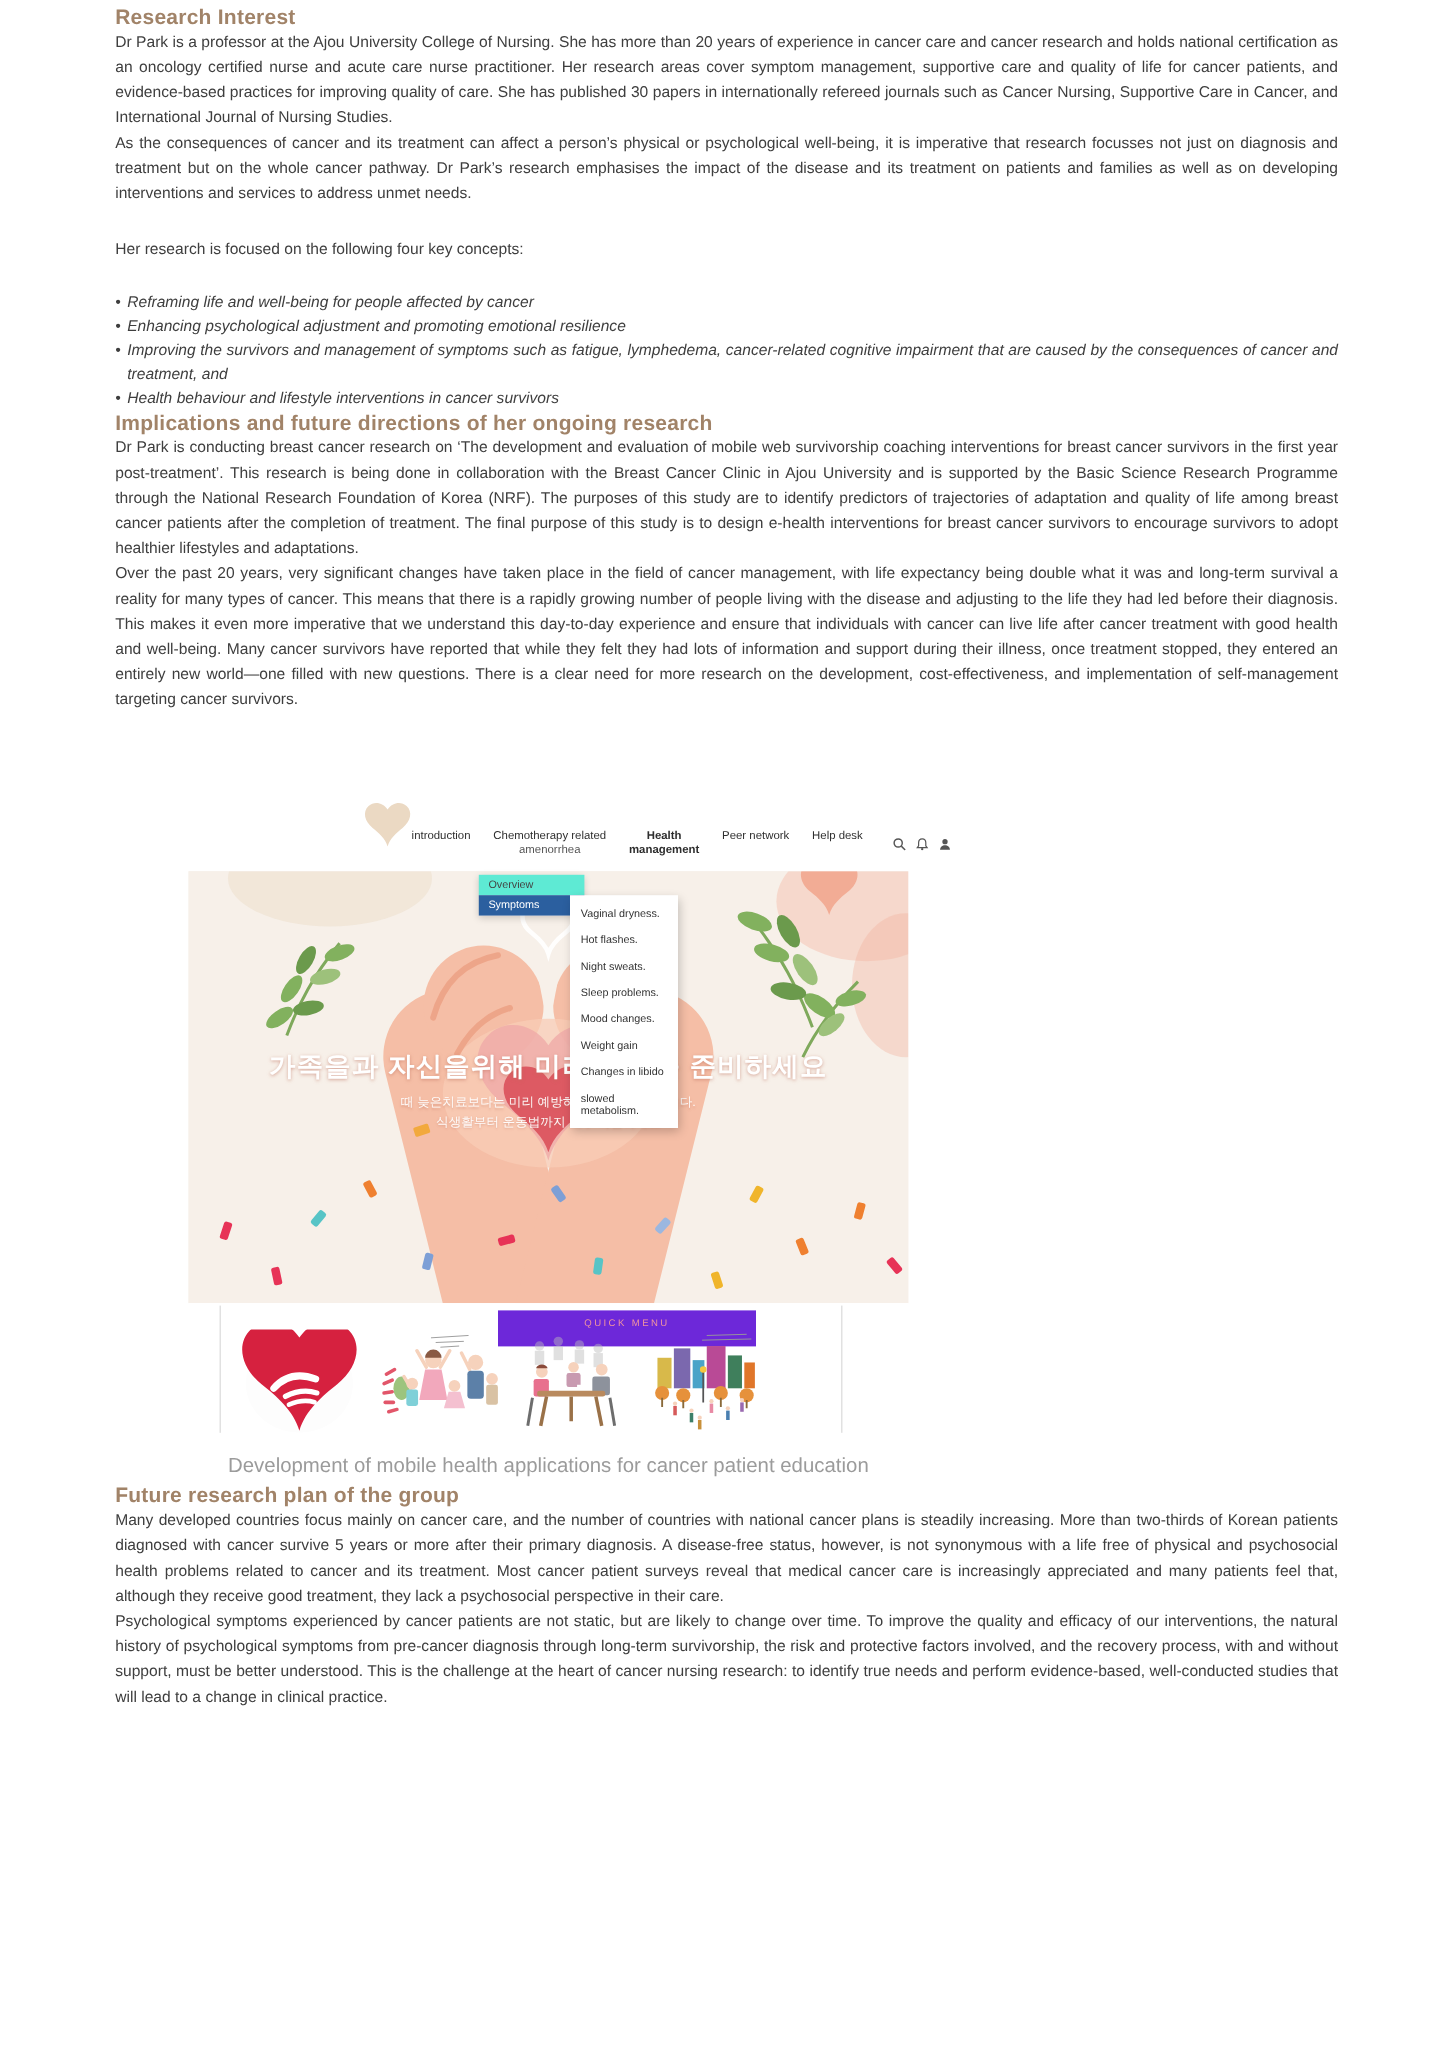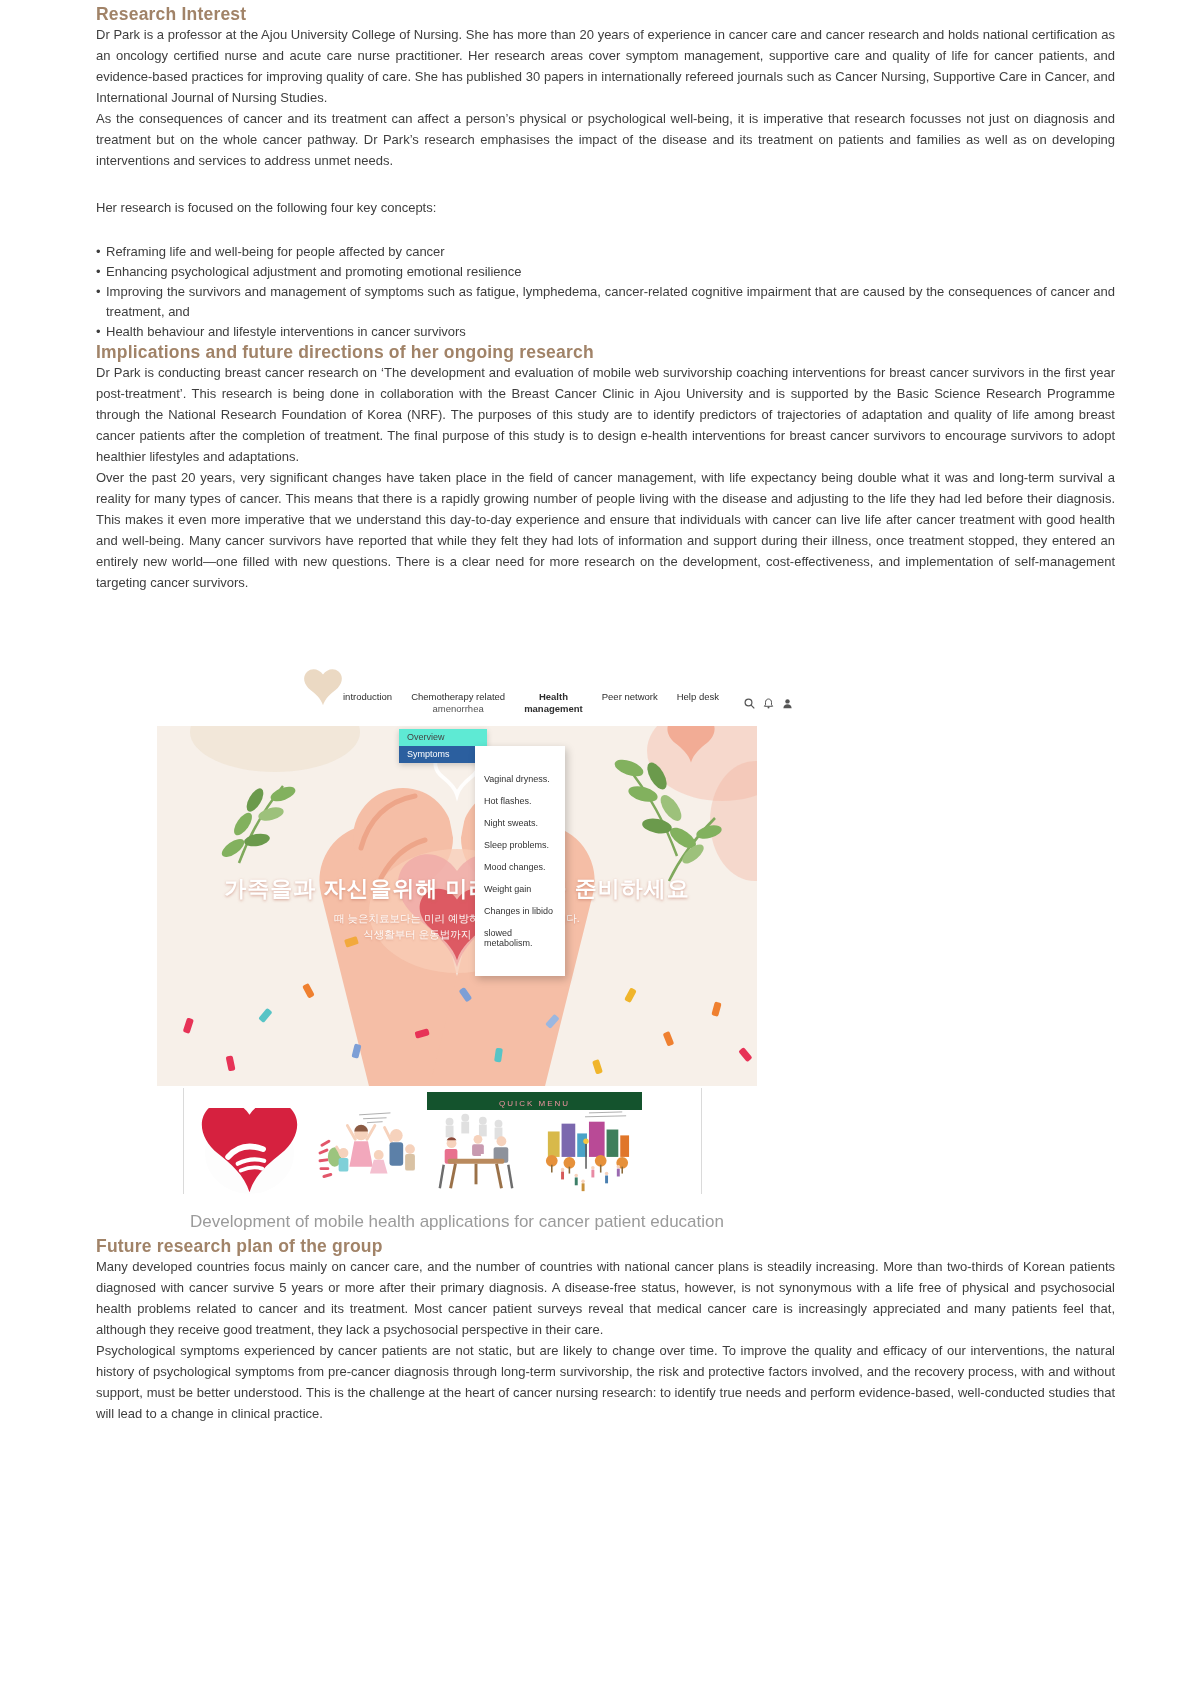--- a/index.html
+++ b/index.html
@@ -8,21 +8,21 @@
     font-family:"Liberation Sans",sans-serif;color:#3e3e3e;
   }
   .content{padding:4px 86px 0 96px;}
   h2.sec{font-size:17.5px;line-height:20px;color:#a18368;font-weight:700;margin:0;letter-spacing:.2px;}
   p.body{font-size:13px;line-height:21px;text-align:justify;margin:0;}
   .mt-h1{margin-top:45px;}
   .mt-p1{margin-top:23px;}
   .mt-p{margin-top:20px;}
   .intro{margin-top:26px;font-size:13px;line-height:21px;}
   .bullets{margin-top:24px;font-size:13px;line-height:20px;}
-  .bullet{position:relative;padding-left:10px;text-align:justify;}
+  .bullet{position:relative;padding-left:10px;text-align:justify;font-style:italic;}
   .bullet::before{content:"\2022";position:absolute;left:0;top:0;}
   .mt-h2{margin-top:80px;}
   .mt-ip1{margin-top:24px;}
   .mt-ip2{margin-top:26px;}
 
   
   .app-block{width:600px;margin:58px 0 0 157px;position:relative;}
   .app-header{height:75px;background:#fff;position:relative;}
   .logo-heart{position:absolute;left:140px;top:14px;}
   .app-nav{position:absolute;left:186px;top:40px;display:flex;gap:19px;}
@@ -39,27 +39,27 @@
   .hero-sub{position:absolute;left:0;right:0;text-align:center;z-index:2;
     color:rgba(255,255,255,.95);font-size:10.5px;text-shadow:0 1px 2px rgba(190,110,90,.45);}
   .hero-sub.s1{top:186px;}
   .hero-sub.s2{top:202px;}
 
   .menu{position:absolute;left:242px;top:78px;width:88px;z-index:6;box-shadow:0 2px 6px rgba(0,0,0,.18);}
   .menu-row{height:17px;line-height:17px;font-size:9px;padding:0 6px 0 8px;box-sizing:border-box;}
   .menu-overview{background:#5eead4;color:#444;}
   .menu-symptoms{background:#2b5f9f;color:#fff;display:flex;justify-content:space-between;}
   .submenu{position:absolute;left:318px;top:95px;width:90px;z-index:6;background:#fff;
-    box-shadow:2px 3px 8px rgba(0,0,0,.22);padding:22px 0;}
+    box-shadow:2px 3px 8px rgba(0,0,0,.22);padding:4px 0;}
   .submenu-item{font-size:9px;color:#333;padding:6px 9px;cursor:default;}
 
   .app-bottom{height:118px;background:#fff;position:relative;}
   .vline{position:absolute;top:2px;width:1px;height:106px;background:#dadada;}
   .vline.l{left:26px;}  .vline.r{left:544px;}
-  .quick{position:absolute;left:270px;top:6px;width:215px;height:18px;background:#14532d;text-align:center;}
+  .quick{position:absolute;left:258px;top:6px;width:215px;height:30px;background:#6d28d9;text-align:center;}
   .quick span{font-size:8px;letter-spacing:2px;color:#ef93a0;line-height:13px;}
   .illos{position:absolute;left:44px;top:22px;display:flex;gap:13px;}
   .illo{width:97px;height:90px;}
   .caption{width:600px;margin:8px 0 0 157px;text-align:center;color:#9b9b9b;font-size:17px;}
 
   .mt-h3{margin-top:52px;}
   .mt-fp1{margin-top:26px;}
   .mt-fp2{margin-top:26px;}
 </style>
 </head>

